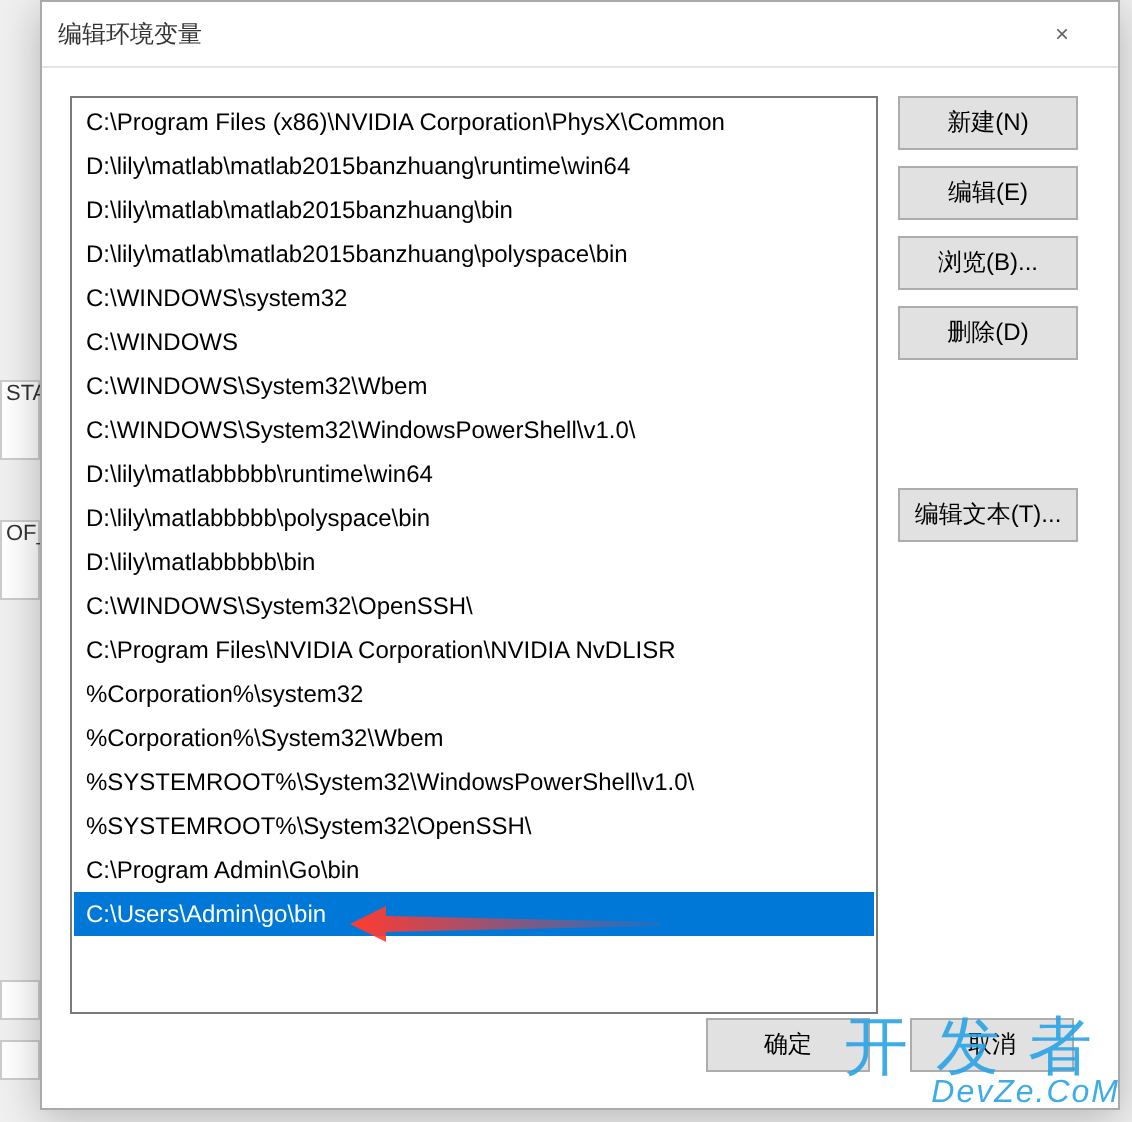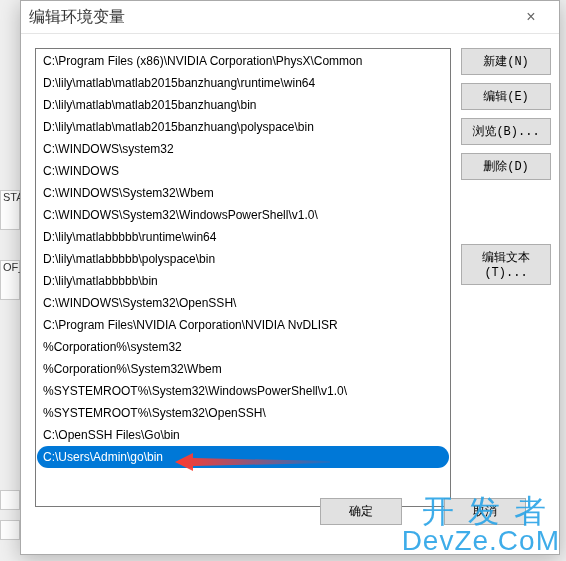--- a/index.html
+++ b/index.html
@@ -28,36 +28,36 @@
   height: 555px;
   background: #fff;
   border: 1px solid #aaa;
   box-shadow: 0 4px 20px rgba(0,0,0,0.25);
 }
 .titlebar {
   height: 30px;
   display: flex;
   align-items: center;
   padding: 16px 8px;
-  font-size: 16px;
+  font-size: 12px;
   color: #333;
   border-bottom: 1px solid #e5e5e5;
 }
 .titlebar .spacer { flex: 1; }
 .close-btn {
   width: 40px;
   height: 30px;
   display: flex;
   align-items: center;
   justify-content: center;
   color: #666;
 }
 .content {
   display: flex;
-  padding: 14px 8px 0 14px;
+  padding: 14px 20px 0 14px;
   gap: 10px;
   height: calc(100% - 30px - 50px);
 }
 .listbox {
   flex: 1;
   border: 1px solid #7a7a7a;
   background: #fff;
   overflow-y: auto;
   padding: 1px;
 }
@@ -66,65 +66,64 @@
   font-size: 12px;
   line-height: 16px;
   white-space: nowrap;
   overflow: hidden;
   text-overflow: ellipsis;
   cursor: default;
 }
 .list-item.selected {
   background: #0078d7;
   color: #fff;
-  border-radius: 11px;
 }
 .side-buttons {
   width: 90px;
   display: flex;
   flex-direction: column;
 }
 .btn {
   background: #e1e1e1;
   border: 1px solid #adadad;
   padding: 4px 4px;
   font-size: 12px;
-  font-family: Liberation Mono, monospace;
+  font-family: Liberation Sans, sans-serif;
   margin-bottom: 8px;
   cursor: pointer;
   text-align: center;
 }
 .gap { height: 28px; }
 .footer {
   position: absolute;
   bottom: 12px;
   right: 16px;
   display: flex;
   gap: 8px;
 }
-.footer .btn { width: 82px; margin: 17px; }
+.footer .btn { width: 82px; margin: 6px; }
 .arrow {
   position: absolute;
   left: 175px;
   top: 450px;
   pointer-events: none;
 }
 .watermark {
   position: absolute;
   right: 6px;
   bottom: 6px;
   font-family: Arial, sans-serif;
   color: #2aa4e7;
   text-align: right;
   line-height: 1;
   pointer-events: none;
   opacity: 0.9;
 }
 .watermark .line1 { font-size: 32px; letter-spacing: 14px; }
-.watermark .line2 { font-size: 28px; letter-spacing: 1px; }
+.watermark .line2 { font-size: 16px; letter-spacing: 1px; font-style: italic; }
 </style>
 </head>
 <body>
 
 <div class="bg-fragment" style="left:0;top:190px;width:20px;height:40px;">STA</div>
 <div class="bg-fragment" style="left:0;top:260px;width:20px;height:40px;">OF_P</div>
 <div class="bg-fragment" style="left:0;top:490px;width:20px;height:20px;"></div>
 <div class="bg-fragment" style="left:0;top:520px;width:20px;height:20px;"></div>
 
 <div class="dialog">
@@ -148,21 +147,21 @@
         <div class="list-item">C:\WINDOWS\System32\WindowsPowerShell\v1.0\</div>
         <div class="list-item">D:\lily\matlabbbbb\runtime\win64</div>
         <div class="list-item">D:\lily\matlabbbbb\polyspace\bin</div>
         <div class="list-item">D:\lily\matlabbbbb\bin</div>
         <div class="list-item">C:\WINDOWS\System32\OpenSSH\</div>
         <div class="list-item">C:\Program Files\NVIDIA Corporation\NVIDIA NvDLISR</div>
         <div class="list-item">%Corporation%\system32</div>
         <div class="list-item">%Corporation%\System32\Wbem</div>
         <div class="list-item">%SYSTEMROOT%\System32\WindowsPowerShell\v1.0\</div>
         <div class="list-item">%SYSTEMROOT%\System32\OpenSSH\</div>
-        <div class="list-item">C:\OpenSSH Files\Go\bin</div>
+        <div class="list-item">C:\Program Admin\Go\bin</div>
         <div class="list-item selected">C:\Users\Admin\go\bin</div>
       </div>
     <div class="side-buttons">
       <button class="btn">新建(N)</button>
       <button class="btn">编辑(E)</button>
       <button class="btn">浏览(B)...</button>
       <button class="btn">删除(D)</button>
       <div class="gap"></div>
       <div class="gap"></div>
       <button class="btn">编辑文本(T)...</button>

